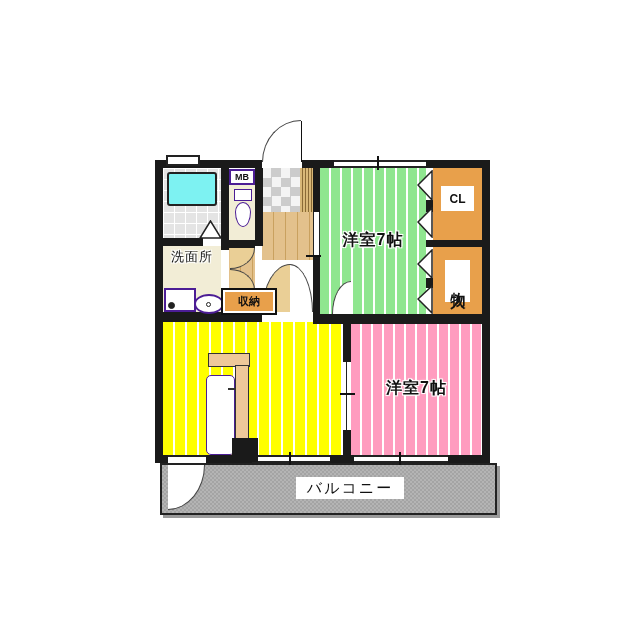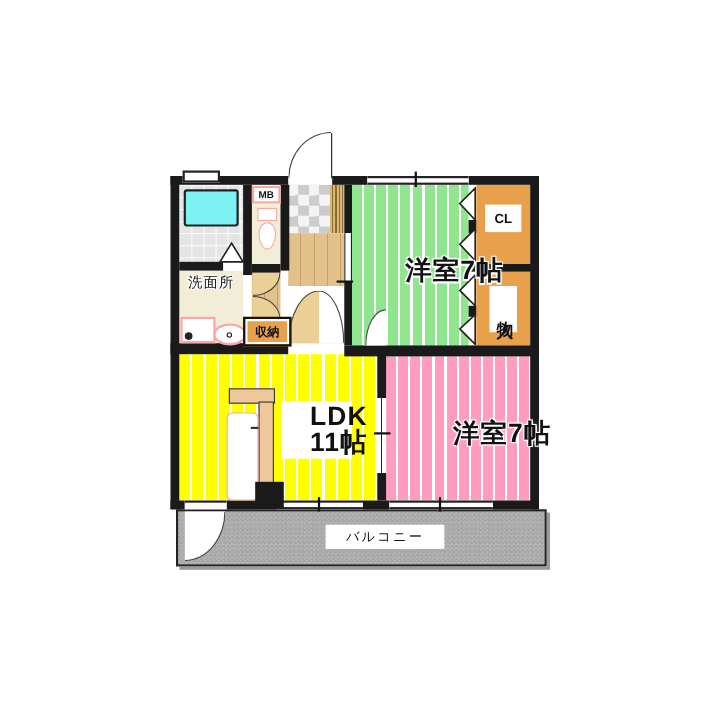--- a/index.html
+++ b/index.html
@@ -25,22 +25,22 @@
   .fan-br{border-bottom-right-radius:100% 100%;border-bottom:1.5px solid #444;border-right:1.5px solid #444;}
   .fan-wood{background:#ead0 Wrong96;}
   .fan-wood{background:#eacf96;}
   
   .win{background:#ffffff;border-top:2px solid #222;border-bottom:2px solid #222;}
   .tick{background:#111;}
   
   .lbl{color:#111;text-align:center;white-space:nowrap;}
   .halo{text-shadow:-1px -1px 0 #fff,1px -1px 0 #fff,-1px 1px 0 #fff,1px 1px 0 #fff,0 0 3px #fff;}
   .chip{background:#ffffff;display:flex;align-items:center;justify-content:center;}
-  .room-big{font-size:24px;font-weight:600;letter-spacing:1px;margin-left:40px;}
-  .fix{background:#fff;border:2px solid #fca5a5;}
+  .room-big{font-size:16px;font-weight:600;letter-spacing:1px;}
+  .fix{background:#fff;border:2px solid #4c1d95;}
 </style>
 </head>
 <body>
 
 <div id="stage">
 
   <div class="abs tile-bath" style="left:163px;top:168px;width:58px;height:70px;"></div>
   <div class="abs" style="left:167px;top:172px;width:50px;height:34px;background:#7df2f2;border:2px solid #222;border-radius:3px;"></div>
   <div class="abs cream" style="left:163px;top:246px;width:58px;height:66px;"></div>
   <div class="abs cream" style="left:229px;top:185px;width:26px;height:55px;"></div>
@@ -128,34 +128,30 @@
   <div class="abs fix" style="left:164px;top:288px;width:32px;height:24px;border-width:2px;"></div>
   <div class="abs" style="left:168px;top:302px;width:7px;height:7px;border:1.5px solid #222;border-radius:50%;background:#222;"></div>
   <div class="abs fix" style="left:194px;top:294px;width:30px;height:20px;border-width:2px;border-radius:50%;"></div>
   <div class="abs" style="left:206px;top:302px;width:5px;height:5px;border:1px solid #222;border-radius:50%;background:#fff;"></div>
   <div class="abs" style="left:208px;top:353px;width:42px;height:14px;background:#eec89a;border:1.5px solid #333;"></div>
   <div class="abs" style="left:235px;top:365px;width:14px;height:76px;background:#eec89a;border:1.5px solid #333;"></div>
   <div class="abs fix" style="left:206px;top:375px;width:29px;height:80px;border-width:1.5px;border-radius:5px;"></div>
   <div class="abs" style="left:228px;top:388px;width:7px;height:2px;background:#333;"></div>
   <div class="abs wall" style="left:232px;top:438px;width:26px;height:24px;"></div>
 
-  <div class="abs" style="left:221px;top:288px;width:44px;height:27px;background:#e8a04b;border:2px solid #111;box-shadow:inset 0 0 0 2px #fff;display:flex;align-items:center;justify-content:center;">
+  <div class="abs" style="left:221px;top:288px;width:56px;height:27px;background:#e8a04b;border:2px solid #111;box-shadow:inset 0 0 0 2px #fff;display:flex;align-items:center;justify-content:center;">
     <span class="lbl" style="font-size:11px;font-weight:600;">収納</span>
   </div>
 
   <div class="abs lbl halo room-big" style="left:320px;top:230px;width:106px;">洋室7帖</div>
   <div class="abs lbl halo room-big" style="left:351px;top:378px;width:131px;">洋室7帖</div>
-  <div class="abs chip" style="left:256px;top:365px;width:64px;height:52px;flex-direction:column;">
-    <span class="lbl room-big" style="line-height:24px;">LDK</span>
-    <span class="lbl room-big" style="line-height:24px;">11帖</span>
-  </div>
   <div class="abs chip" style="left:441px;top:186px;width:33px;height:25px;">
     <span class="lbl" style="font-size:12px;font-weight:600;">CL</span>
   </div>
   <div class="abs chip" style="left:445px;top:260px;width:25px;height:42px;">
     <span class="lbl" style="font-size:15px;font-weight:600;writing-mode:vertical-rl;letter-spacing:1px;">物入</span>
   </div>
   <div class="abs lbl halo" style="left:163px;top:248px;width:58px;font-size:13px;letter-spacing:1px;">洗面所</div>
   <div class="abs chip" style="left:296px;top:477px;width:108px;height:22px;">
-    <span class="lbl" style="font-size:12px;letter-spacing:2px;">バルコニー</span>
+    <span class="lbl" style="font-size:15px;letter-spacing:2px;">バルコニー</span>
   </div>
 
 </div>
 
 </body></html>

